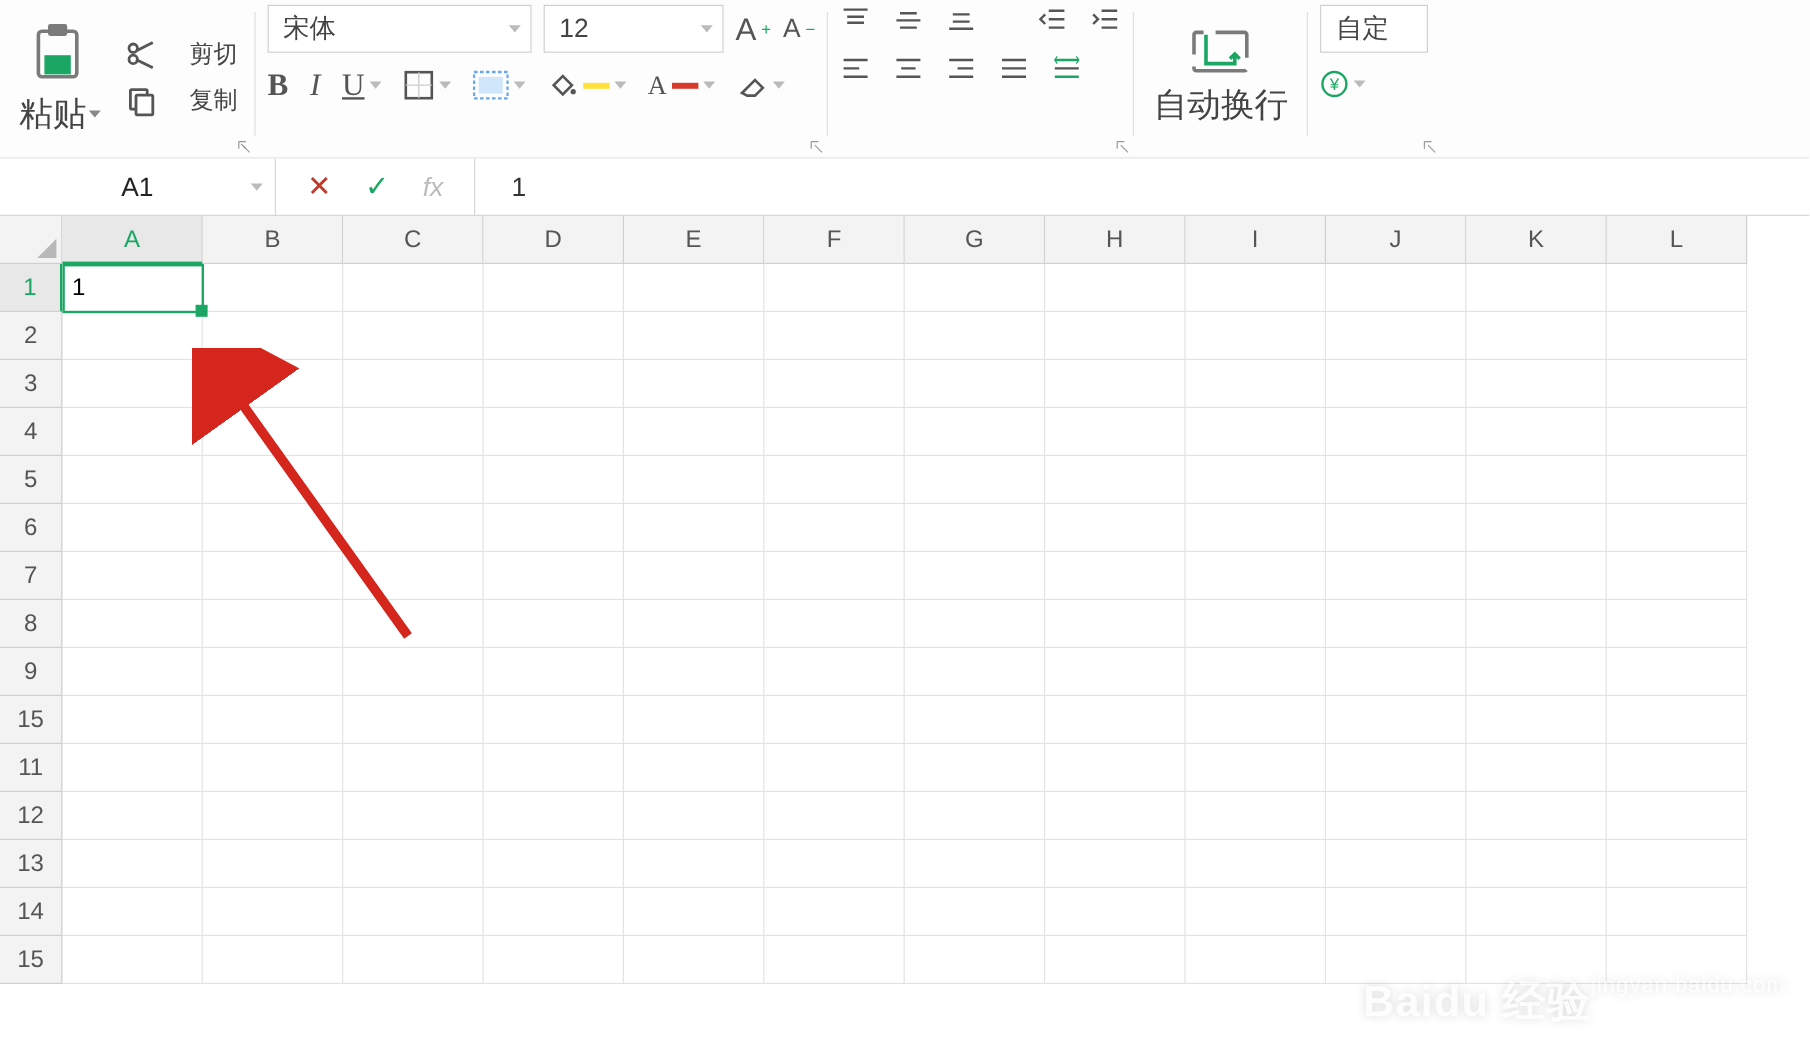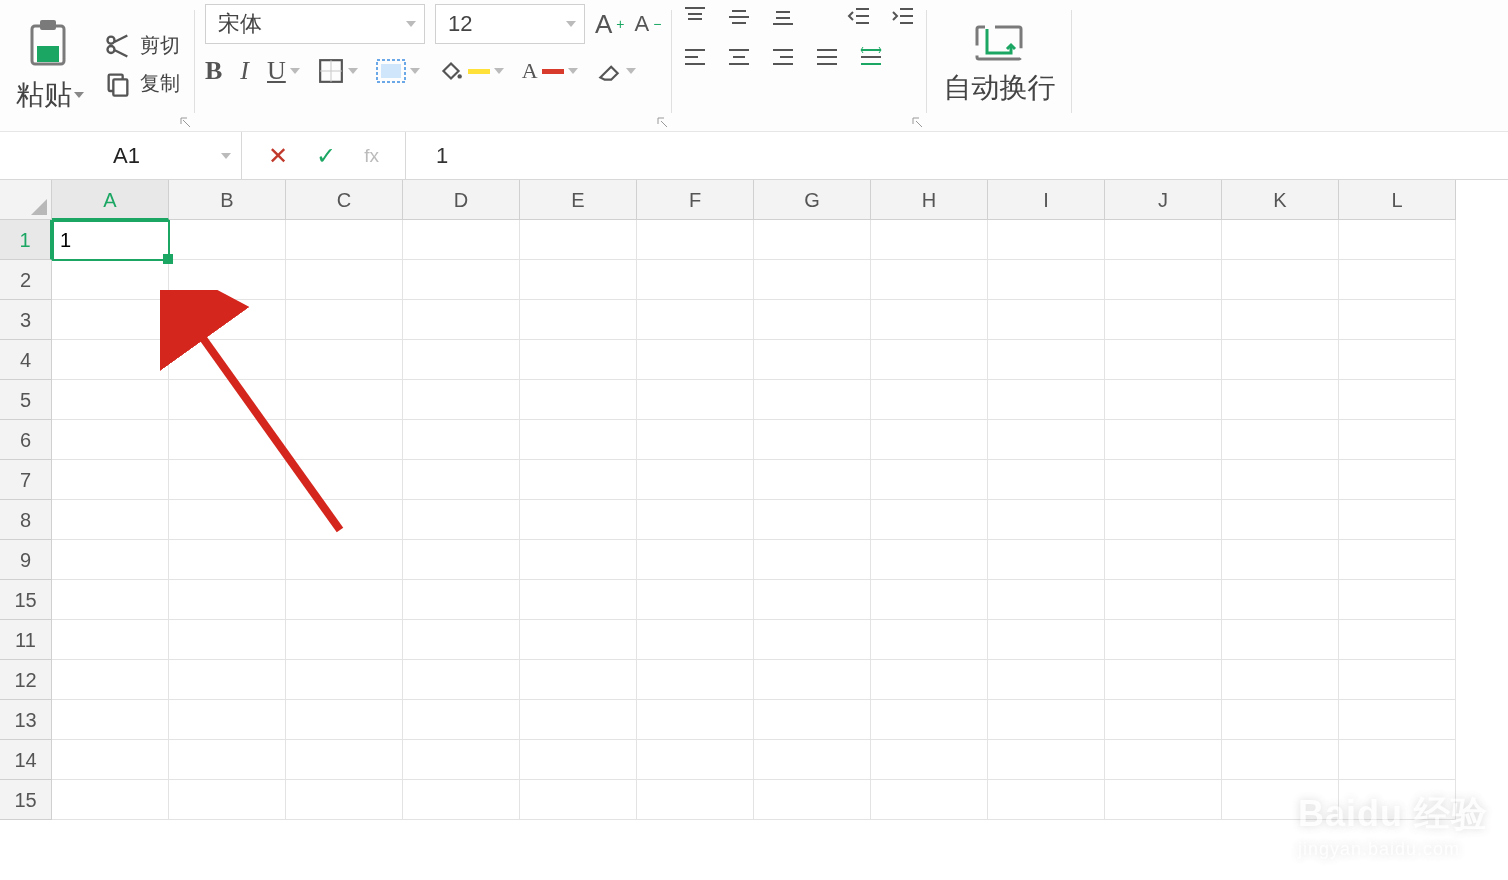--- a/index.html
+++ b/index.html
@@ -57,21 +57,21 @@
     align-items:center;
     gap:6px;
     padding:0 6px;
     cursor:pointer;
   }
   .vbig .lbl { font-size:28px; color:#444; display:flex;align-items:center;gap:2px;}
   .vbig.disabled .lbl { color:#bbb; }
   .small-row {
     display:flex;
     align-items:center;
-    gap:8px;
+    gap:26px;
     padding:2px 4px;
     cursor:pointer;
   }
   .small-row .txt { font-size:20px; color:#444; }
   .caret {
     width:0;height:0;border-left:5px solid transparent;border-right:5px solid transparent;border-top:6px solid #888;display:inline-block;
   }
   .caret.light{border-top-color:#bbb;}
   
   .selectbox {
@@ -101,27 +101,26 @@
     background:#fff;
   }
   .name-box {
     width:230px;
     border-right:1px solid #d8d8d8;
     display:flex;align-items:center;justify-content:center;
     gap:10px;
     font-size:22px;color:#222;
     position:relative;
     cursor:text;
-    margin-left:12px;
   }
   .name-box .caret { position:absolute; right:10px; }
   .fx-controls { display:flex; align-items:center; gap:28px; padding:0 26px; }
   .fx-controls .x  { color:#c0392b; font-size:24px; cursor:pointer;}
   .fx-controls .ok { color:#1ba763; font-size:24px; cursor:pointer;}
-  .fx-controls .fx { color:#bbb; font-size:19px; cursor:pointer;}
+  .fx-controls .fx { color:#bbb; font-style:italic; font-size:22px; cursor:pointer;}
   .formula-input {
     flex:1;
     border-left:1px solid #d8d8d8;
     padding:0 30px;
     font-size:22px;
     display:flex;align-items:center;
     cursor:text;
   }
   
   .sheet {
@@ -196,21 +195,21 @@
     pointer-events:none;
   }
   
   .watermark{
     position:absolute;right:20px;bottom:20px;
     color:rgba(255,255,255,.9);
     text-shadow:0 0 8px rgba(120,120,120,.6);
     font-size:36px;font-weight:bold;
     opacity:.45;
     letter-spacing:1px;
-    display:flex;flex-direction:column;align-items:flex-start;
+    display:flex;flex-direction:row;align-items:flex-start;
   }
   .watermark .sub{font-size:18px;font-weight:normal;}
   .right-group{display:flex;flex-direction:column;gap:6px;justify-content:center;}
 </style>
 </head>
 <body>
 
 <div class="ribbon">
 
   <div class="group" style="gap:6px;">
@@ -410,20 +409,39 @@
           <polyline points="16,6 16,30 40,30 40,22" fill="none" stroke="#1ba763" stroke-width="3"></polyline>
           <polyline points="36,26 40,22 44,26" fill="none" stroke="#1ba763" stroke-width="3"></polyline>
         </svg>
         <span class="lbl">自动换行</span>
       </div>
     </div>
   </div>
 
   <div class="divider"></div>
 
+  <div class="group" style="gap:14px;">
+    <div class="selectbox" style="width:90px;">
+      <span>自定</span>
+    </div>
+    <div class="btnrow">
+      <span class="iconbtn">
+        <svg width="24" height="24" viewBox="0 0 24 24">
+            <circle cx="12" cy="12" r="10" fill="none" stroke="#1ba763" stroke-width="2"></circle>
+            <text x="12" y="17" text-anchor="middle" font-size="14" fill="#1ba763">¥</text>
+          </svg>
+        <span class="caret light"></span>
+      </span>
+    </div>
+    <span class="corner-launcher">
+      <svg viewBox="0 0 12 12">
+          <path d="M2 2h6M2 2v6M11 11L5 5" stroke="#999" fill="none"></path>
+        </svg>
+    </span>
+  </div>
 </div>
 
 <div class="formula-bar">
   <div class="name-box">
     <span>A1</span>
     <span class="caret light"></span>
   </div>
   <div class="fx-controls">
     <span class="x">✕</span>
     <span class="ok">✓</span>

